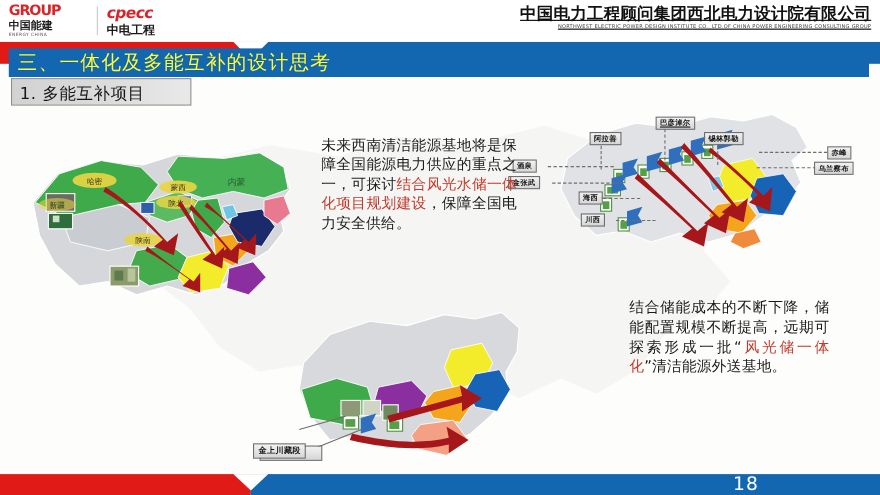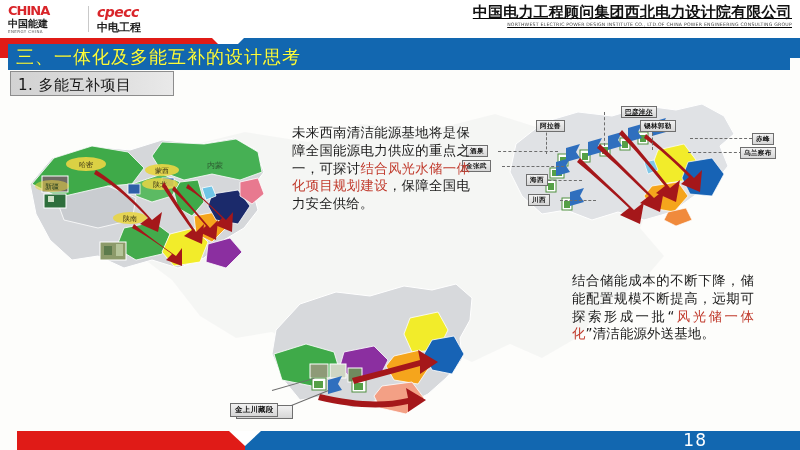--- a/index.html
+++ b/index.html
@@ -36,21 +36,21 @@
   .main-title{position:absolute;left:8px;top:44px;width:782px;height:26px;background:#1267b0;z-index:5;
               display:flex;align-items:center;}
   .main-title span{font-size:18px;font-weight:normal;color:#fdfd3a;letter-spacing:1px;padding-left:8px;
               text-shadow:0 0 1px rgba(0,0,0,.25);}
   .sub-title{position:absolute;left:10px;top:71px;width:162px;height:23px;z-index:5;
              background:linear-gradient(90deg,#d2d2d2 0%,#dcdcdc 55%,#e9e9e9 100%);
              border:1px solid #8d8d8d;display:flex;align-items:flex-end;}
   .sub-title span{font-size:15px;color:#161616;font-weight:normal;padding-left:7px;letter-spacing:.5px;}
 
   
-  .footer{position:absolute;left:17px;top:431px;width:700px;height:19px;z-index:6;}
+  .footer{position:absolute;left:0;top:431px;width:700px;height:19px;z-index:6;}
   .ft-red{position:absolute;left:0;top:0;width:228px;height:19px;background:#e01b17;}
   .ft-blue{position:absolute;left:228px;top:0;width:572px;height:19px;background:#1267b0;}
   .ft-notch{position:absolute;left:212px;top:0;width:32px;height:15px;background:#ffffff;
             clip-path:polygon(0 0,100% 0,50% 100%);}
   .pageno{position:absolute;right:10px;top:-1px;font-size:17px;color:#ffffff;font-weight:normal;
           letter-spacing:1px;}
 
   
   .txt{position:absolute;z-index:4;color:#1a1a1a;line-height:1.33;letter-spacing:.2px;}
   .txt .hl{color:#c0392b;}
@@ -78,21 +78,21 @@
 
   <svg class="bg-watermark" viewBox="0 0 720 340">
     <path fill="#b9bcc0" d="M95,120 L140,78 L205,62 L268,72 L320,54 L392,60 L455,44 L512,62 L560,52 L612,76
       L648,72 L666,104 L640,134 L612,130 L600,158 L624,186 L600,214 L566,232 L540,266 L502,288 L470,274
       L432,292 L396,276 L350,292 L312,272 L268,284 L232,262 L196,268 L160,246 L132,210 L100,186 L78,152 Z"></path>
   </svg>
 
   <div class="header">
     <div class="logo-block">
       <div class="ceec">
-        <div class="ceec-mark">CHINA</div>
+        <div class="ceec-mark">GROUP</div>
         <div class="ceec-cn">中国能建</div>
         <div class="ceec-en">ENERGY CHINA</div>
       </div>
       <div class="logo-div"></div>
       <div>
         <div class="cpecc-en">cpecc</div>
         <div class="cpecc-cn">中电工程</div>
       </div>
     </div>
     <div class="org-block">
@@ -245,21 +245,21 @@
     <rect x="106" y="115" width="9" height="7" fill="#55a046"></rect>
     <path d="M80,112 L94,108 L90,116 L94,122 L80,126 Z" fill="#2f6fbe"></path>
 
     <g fill="#a5171a">
       <path d="M104,110 C128,104 150,98 172,92 L170,82 L190,94 L172,106 L172,98 C150,104 128,110 106,116 Z"></path>
       <path d="M72,126 C106,134 134,136 160,130 L158,120 L178,132 L160,144 L160,136 C134,142 104,140 70,132 Z"></path>
     </g>
   </svg>
 
   <div class="leader" style="left:604px;top:112px;width:0;height:34px;border-top:none;border-left:1px dashed #6d6d6d;"></div>
-  <div class="mlabel" style="left:621px;top:106px;text-decoration:underline;">巴彦淖尔</div>
+  <div class="mlabel" style="left:596px;top:106px;text-decoration:underline;">巴彦淖尔</div>
   <div class="leader" style="left:546px;top:128px;width:0;height:26px;border-top:none;border-left:1px dashed #6d6d6d;"></div>
   <div class="mlabel" style="left:536px;top:120px;">阿拉善</div>
   <div class="leader" style="left:652px;top:128px;width:0;height:22px;border-top:none;border-left:1px dashed #6d6d6d;"></div>
   <div class="mlabel" style="left:640px;top:120px;">锡林郭勒</div>
 
   <div class="leader" style="left:690px;top:138px;width:62px;"></div>
   <div class="mlabel" style="left:752px;top:133px;">赤峰</div>
   <div class="leader" style="left:688px;top:152px;width:54px;"></div>
   <div class="mlabel" style="left:740px;top:147px;">乌兰察布</div>
 

